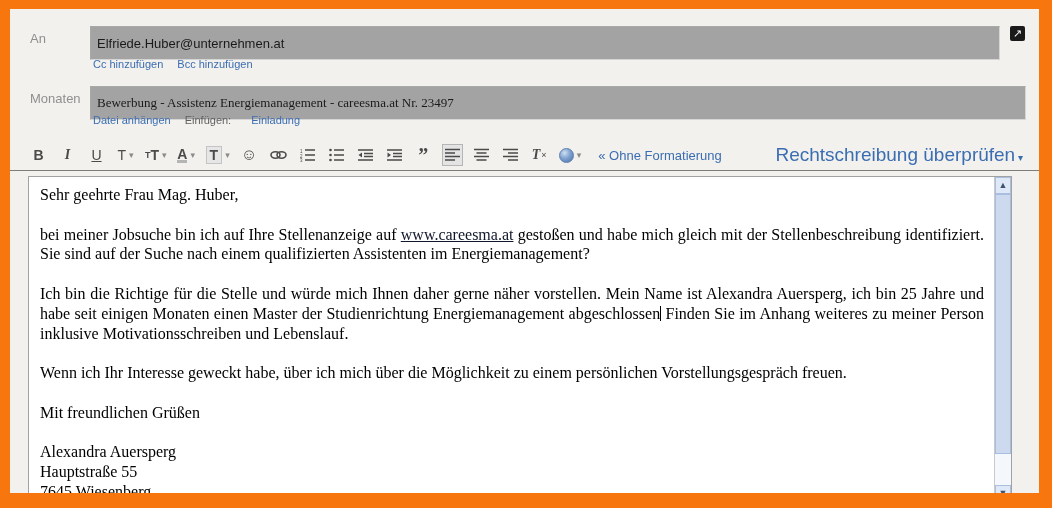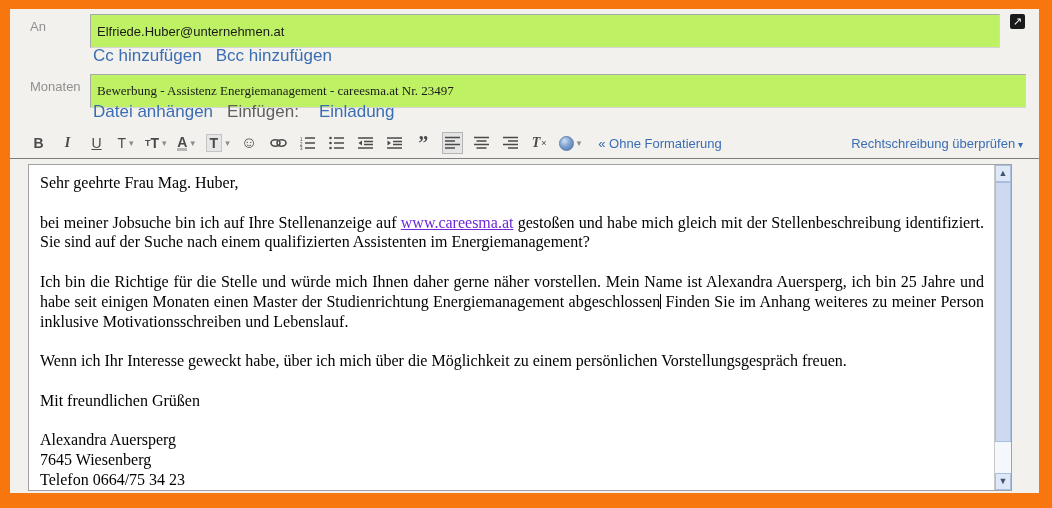--- a/index.html
+++ b/index.html
@@ -6,39 +6,39 @@
   html,body { width:1052px; height:508px; }
   body { font-family:"Liberation Sans", sans-serif; }
 
   .frame {
     position:relative; width:1052px; height:508px;
     background:#f2f1ed;
     border-style:solid; border-color:#f7770e;
     border-width:9px 13px 15px 10px;
     overflow:hidden;
   }
-  .inner { position:absolute; left:0; top:0; width:1029px; height:484px; }
+  .inner { position:absolute; left:0; top:12px; width:1029px; height:484px; }
 
   
   .fieldlabel {
     position:absolute; color:#8f8f8f; font-size:13px; width:58px; text-align:left;
   }
   .lbl-an { left:20px; top:10px; }
   .lbl-betreff { left:20px; top:70px; }
 
   .txtinput {
-    position:absolute; height:24px; background:#bef264;
+    position:absolute; height:24px; background:#a3a3a3;
     border:1px solid #a9a9a9; border-bottom-color:#d5d5d5; border-right-color:#d5d5d5;
     font-family:"Liberation Sans", sans-serif; font-size:13px; color:#1a1a1a;
     padding:16px 6px; outline:none;
   }
   .input-to { left:80px; top:5px; width:910px; }
   .input-subject { left:80px; top:65px; width:936px;font-family:Liberation Serif, serif; }
 
-  .linkrow { position:absolute; left:83px; font-size:17px;text-align:right; }
+  .linkrow { position:absolute; left:83px; font-size:11px;text-align:right; }
   .row-ccbcc { top:37px; }
   .row-attach { top:93px; }
   a.glink { color:#3b6db3; text-decoration:none; cursor:pointer; }
   .linkgap { display:inline-block; width:14px; }
   .insert-label { color:#5f5f5f; margin-left:14px; margin-right:20px; }
 
   .popout {
     position:absolute; left:1000px; top:5px; width:15px; height:15px;
     background:#1a1a1a; color:#fff; font-size:11px; line-height:14px;
     text-align:center; cursor:pointer; border-radius:2px;
@@ -65,21 +65,21 @@
   .size-glyphs .big-t { font-size:14px; font-weight:bold; }
   .quote-glyph { font-family:"Liberation Serif", serif; font-weight:bold; font-size:20px; line-height:10px; }
   .rmv-t { font-family:"Liberation Serif", serif; font-style:italic; font-weight:bold; }
   .rmv-x { font-size:9px; vertical-align:sub; margin-left:1px; }
   .globe {
     width:15px; height:15px; border-radius:50%;
     background:radial-gradient(circle at 35% 30%, #cfe0f2 0%, #7fa3d0 45%, #4a6fa8 100%);
     border:1px solid #5d7eae; display:inline-block;
   }
   .plain-link { margin-left:8px; font-size:13px; color:#3b6db3; cursor:pointer; }
-  .spell-menu { margin-left:auto; font-size:13px; color:#3b6db3; cursor:pointer; }
+  .spell-menu { margin-left:auto; font-size:19px; color:#3b6db3; cursor:pointer; }
   .spell-menu::after { content:" ▾"; font-size:10px; }
   .tico { display:block; }
 
   .toolbar-divider {
     position:absolute; left:0; right:0; top:149px; height:1px; background:#7d7d7d;
   }
 
   
   .editor {
     position:absolute; left:18px; top:155px; width:984px; height:327px;
@@ -87,21 +87,21 @@
   }
   .editor-text {
     position:absolute; left:0; top:0; right:17px; bottom:0;
     padding:8px 10px 4px 11px;
     font-family:"Liberation Serif", serif; font-size:16px; line-height:19.8px;
     color:#000; text-align:justify; overflow:hidden; cursor:text;
   }
   .para { margin-bottom:19.8px; }
   .para:last-child { margin-bottom:0; }
   .sig-line { text-align:left; }
-  a.bodylink { color:#6d28d9; text-decoration:underline; cursor:pointer; }
+  a.bodylink { color:#0f172a; text-decoration:underline; cursor:pointer; }
   .caret {
     display:inline-block; width:1px; height:15px; background:#000;
     vertical-align:-2px;
   }
 
   
   .scrollbar {
     position:absolute; right:0; top:0; width:17px; bottom:0;
     background:#f4f7fc; border-left:1px solid #c9c9c9;
   }
@@ -233,20 +233,21 @@
 
     <div class="editor">
       <div class="editor-text">
         <div class="para">Sehr geehrte Frau Mag. Huber,</div>
         <div class="para"><span>bei meiner Jobsuche bin ich auf Ihre Stellenanzeige auf </span><a class="bodylink">www.careesma.at</a><span> gestoßen und habe mich gleich mit der Stellenbeschreibung identifiziert. Sie sind auf der Suche nach einem qualifizierten Assistenten im Energiemanagement?</span></div>
         <div class="para"><span>Ich bin die Richtige für die Stelle und würde mich Ihnen daher gerne näher vorstellen. Mein Name ist Alexandra Auersperg, ich bin 25 Jahre und habe seit einigen Monaten einen Master der Studienrichtung Energiemanagement abgeschlossen</span><span class="caret"></span><span> Finden Sie im Anhang weiteres zu meiner Person inklusive Motivationsschreiben und Lebenslauf.</span></div>
         <div class="para">Wenn ich Ihr Interesse geweckt habe, über ich mich über die Möglichkeit zu einem persönlichen Vorstellungsgespräch freuen.</div>
         <div class="para">Mit freundlichen Grüßen</div>
         <div>
           <div class="sig-line">Alexandra Auersperg</div>
+          <div class="sig-line">Hauptstraße 55</div>
           <div class="sig-line">7645 Wiesenberg</div>
           <div class="sig-line">Telefon 0664/75 34 23</div>
 
         </div>
       </div>
 
       <div class="scrollbar">
         <div class="sb-btn sb-up">▲</div>
         <div class="sb-thumb"></div>
         <div class="sb-btn sb-down">▼</div>

